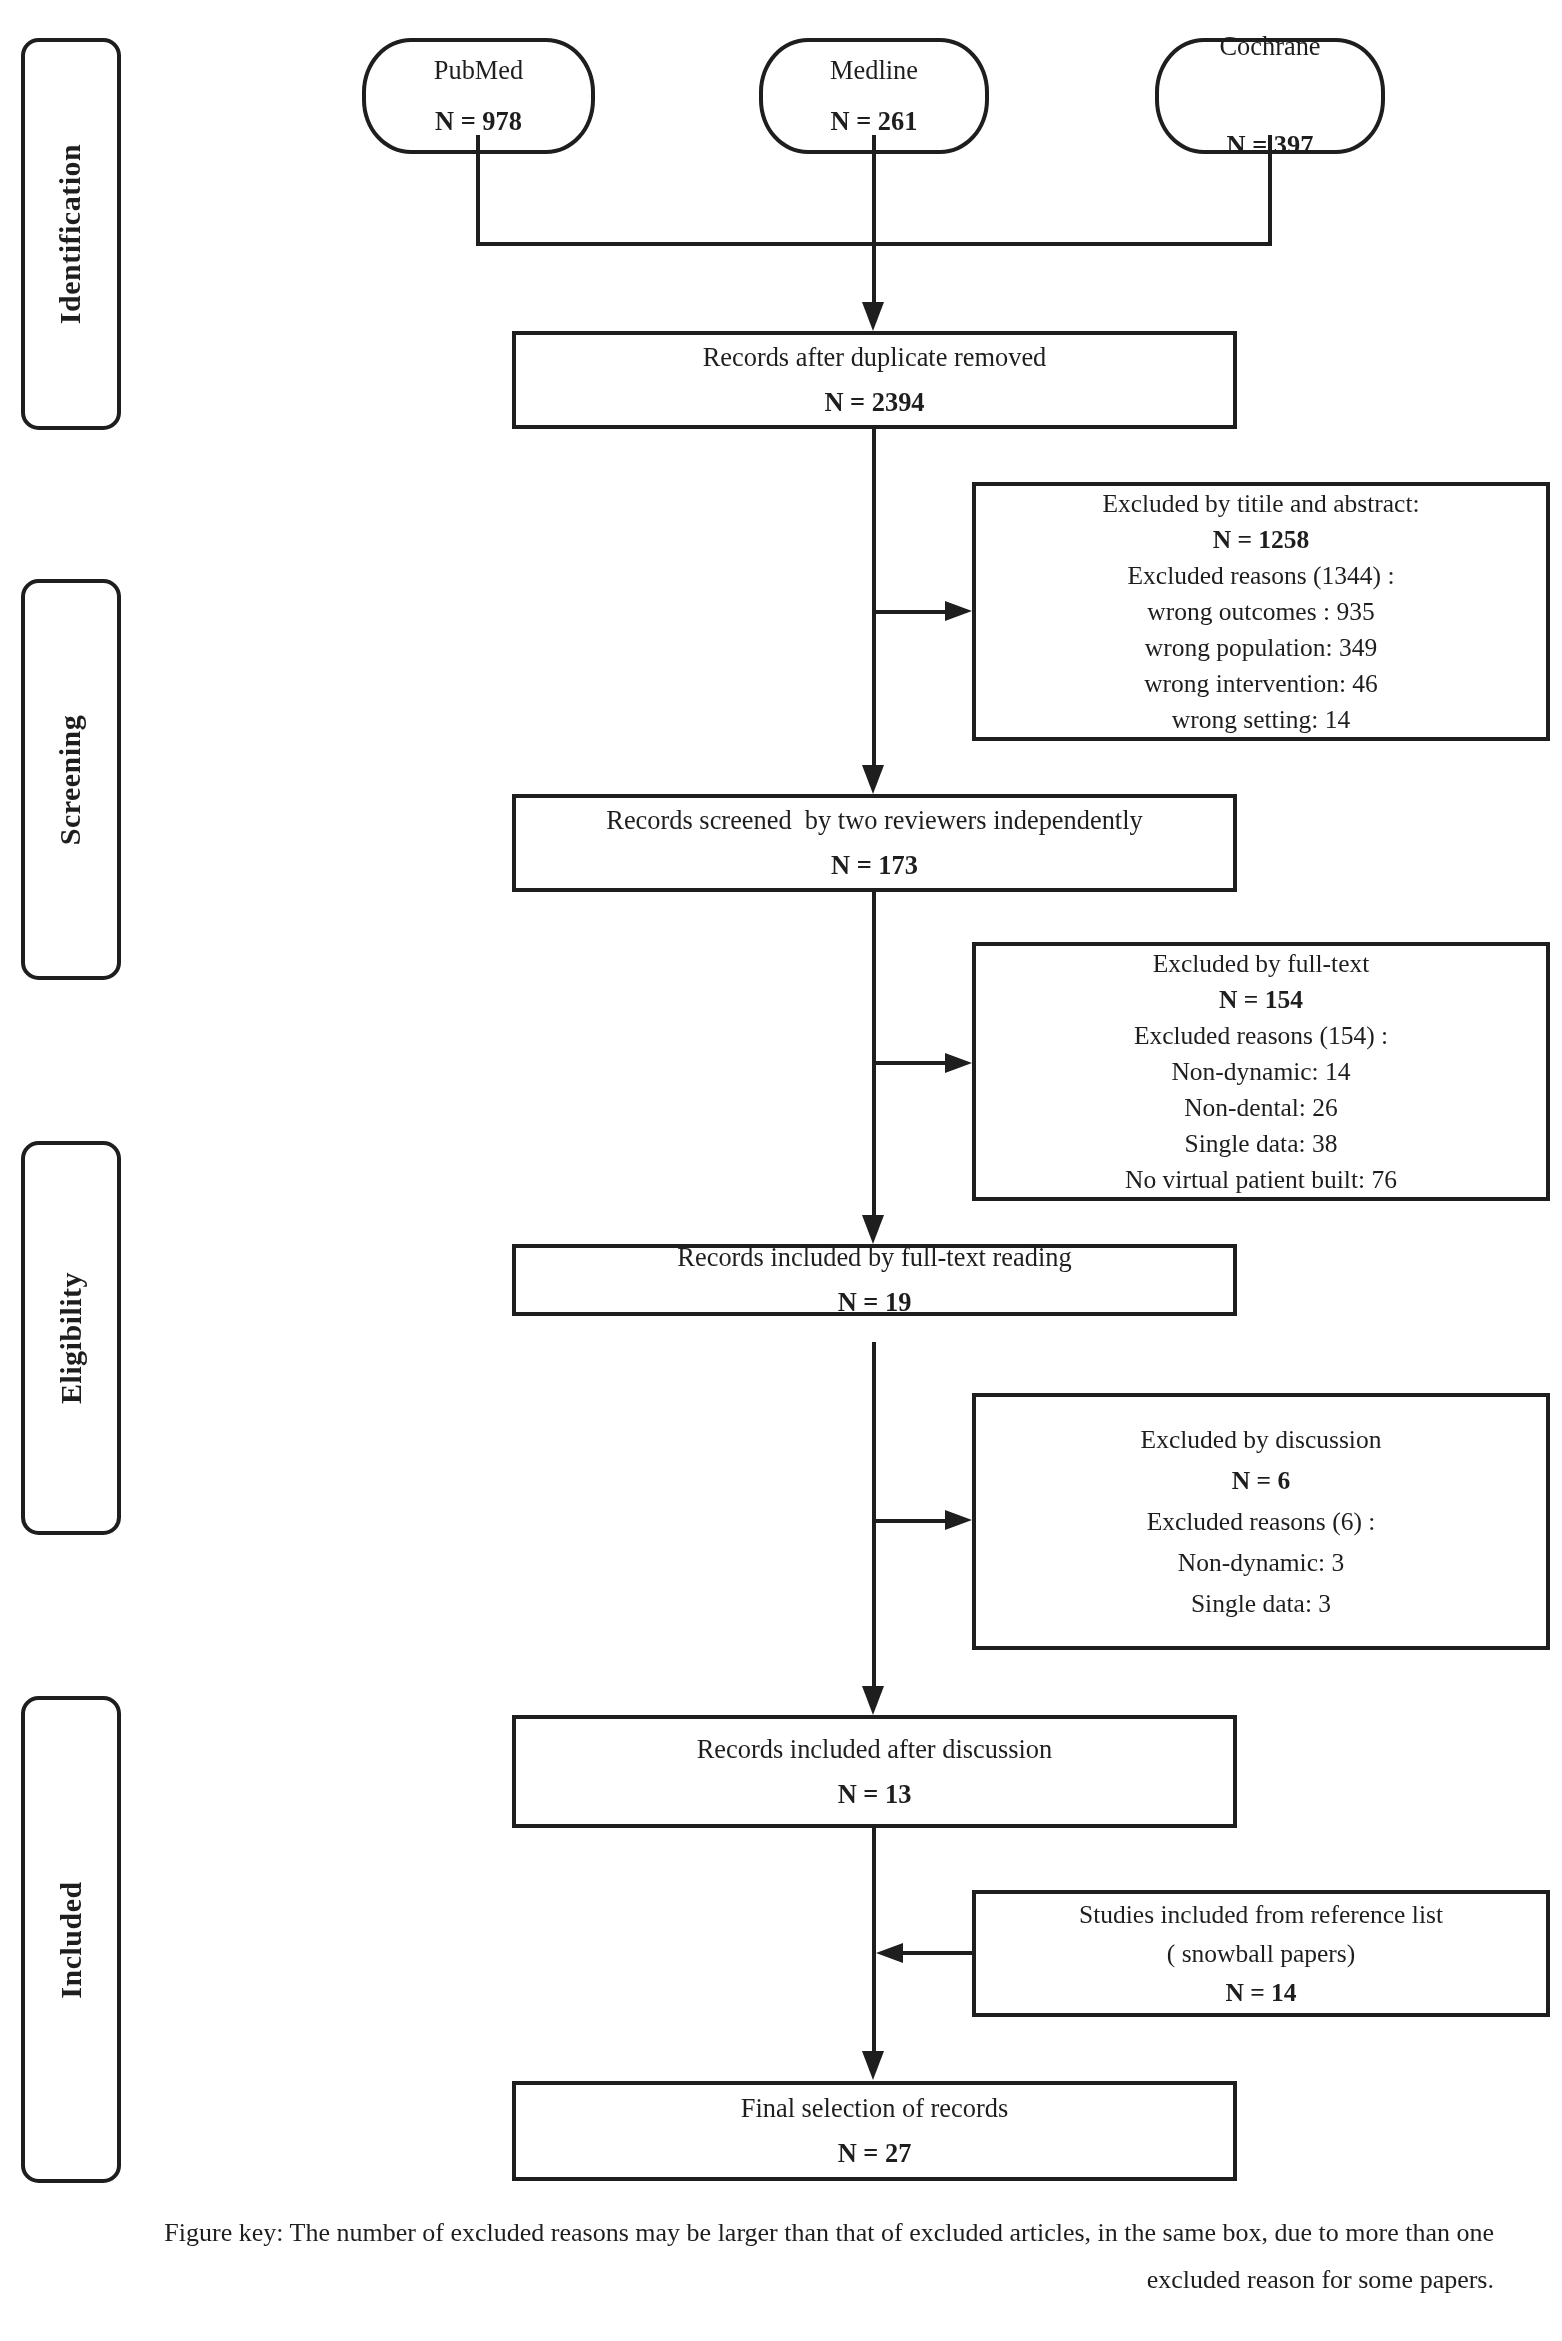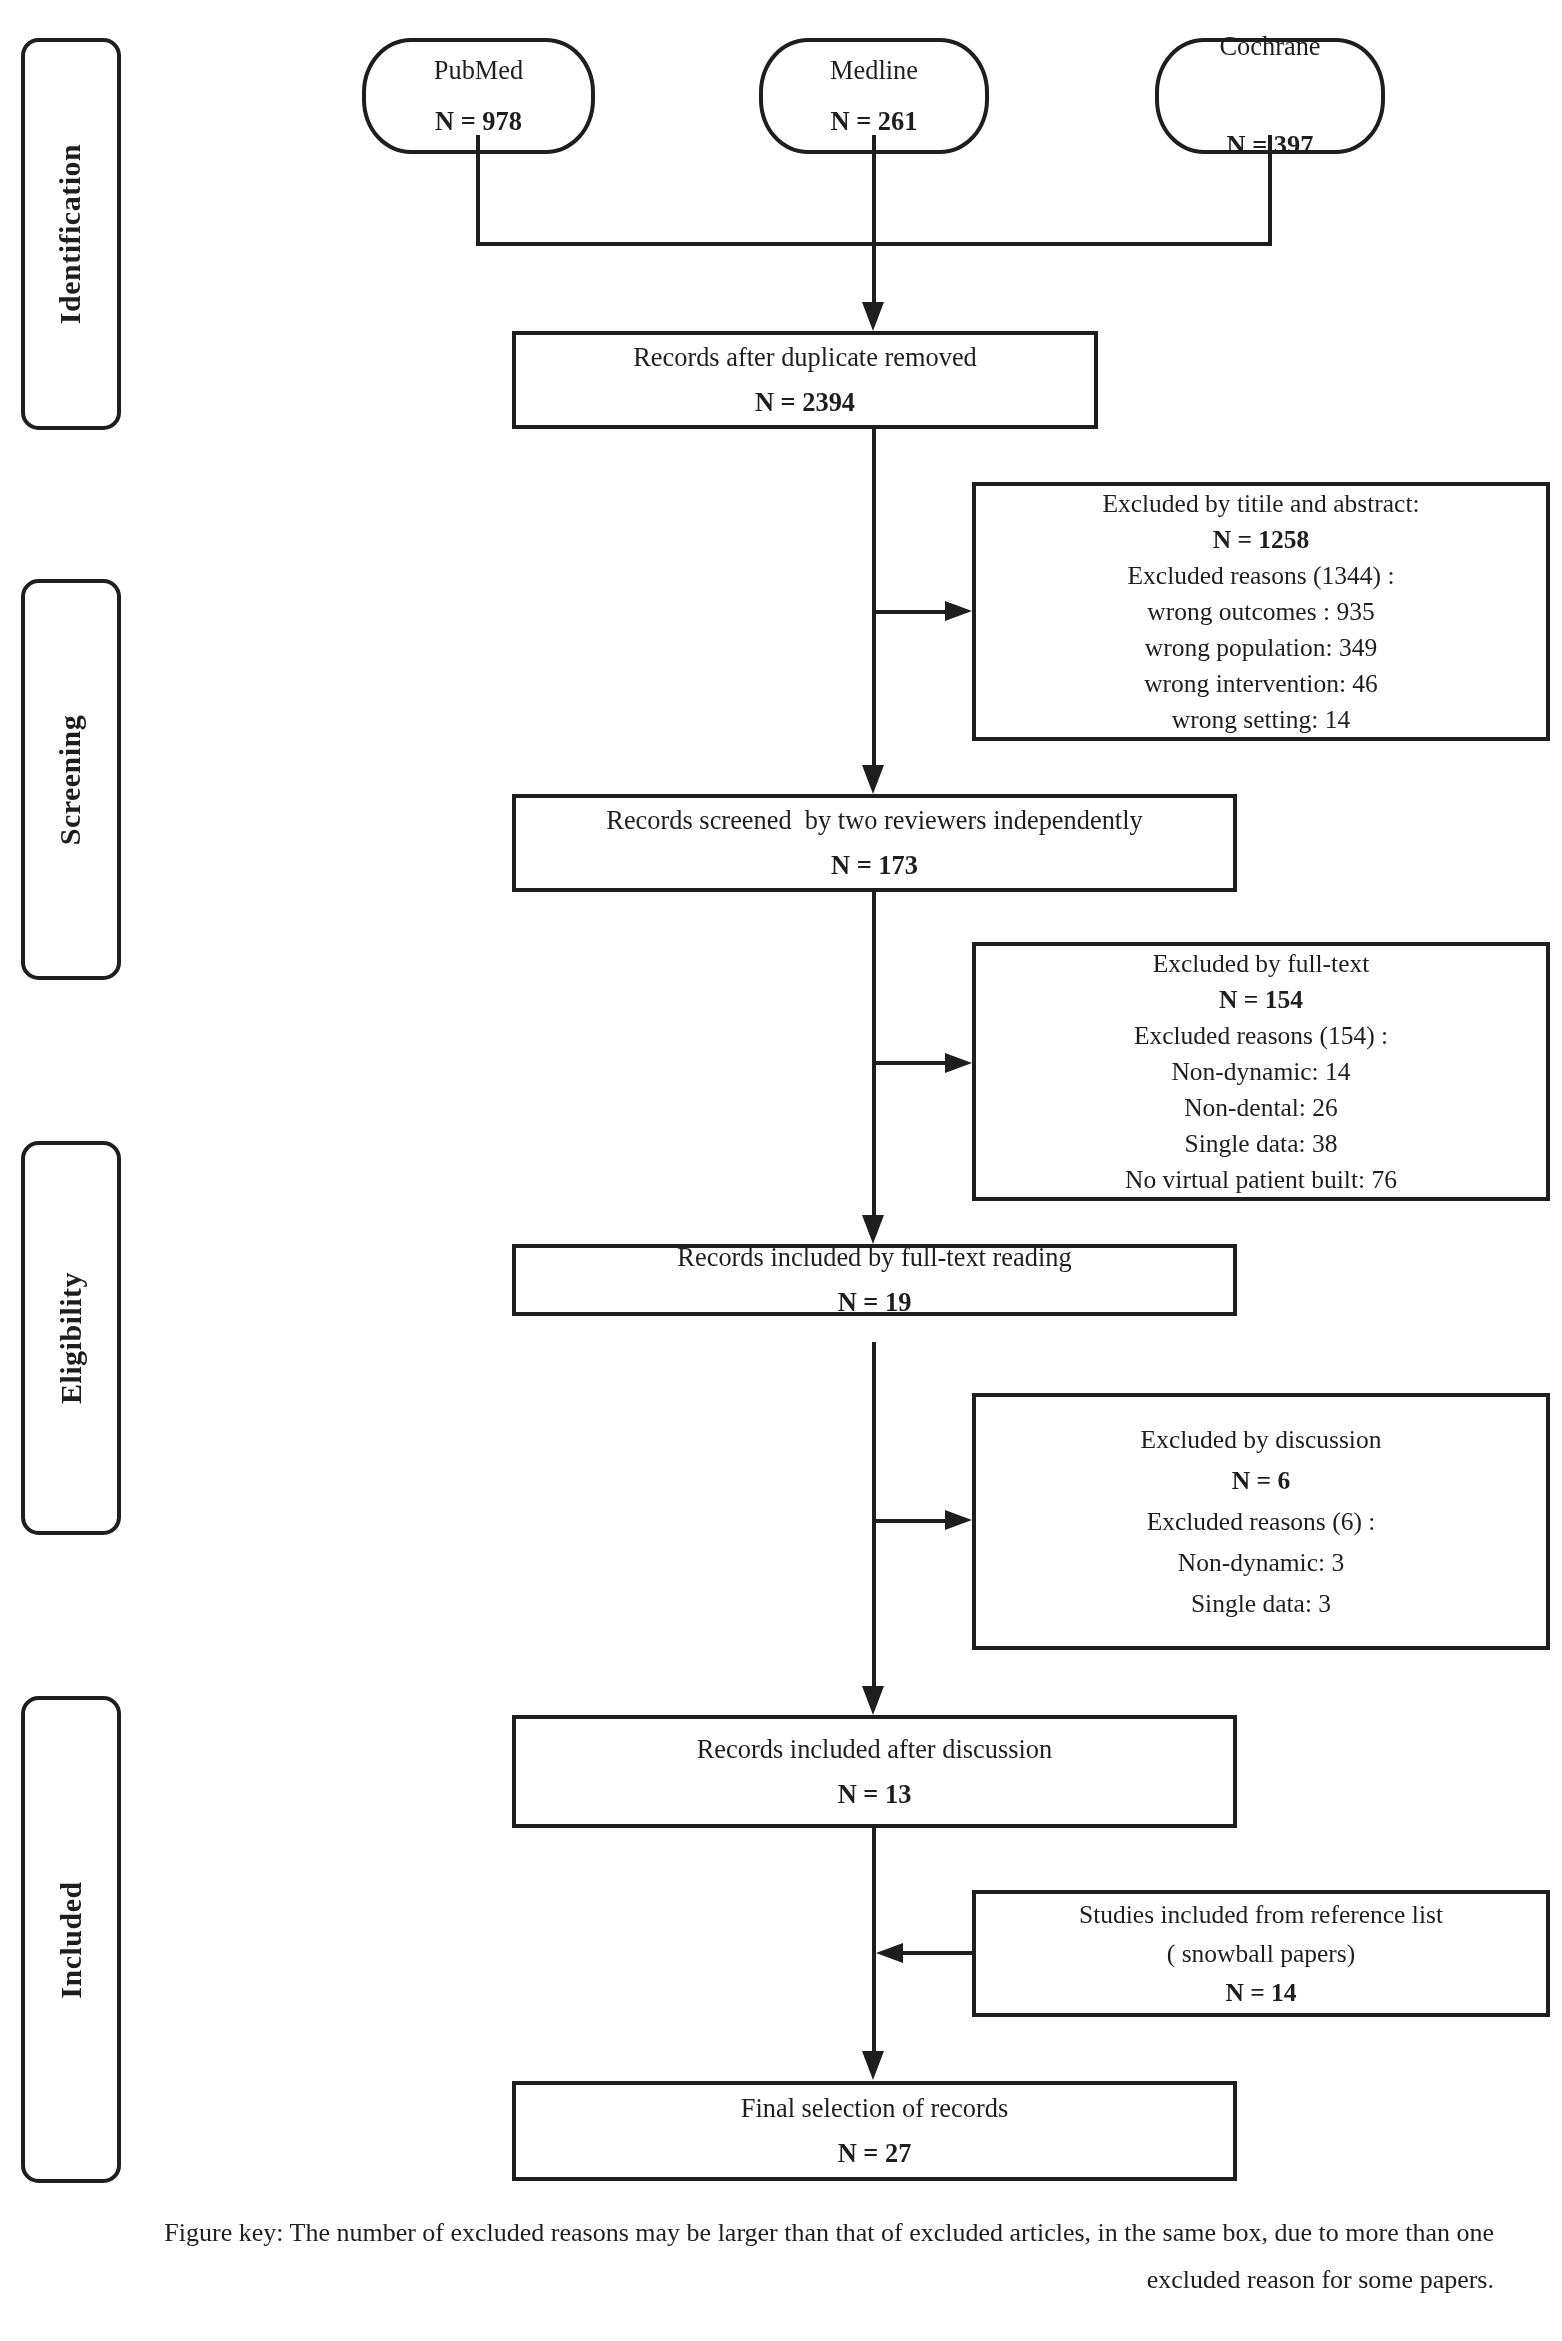--- a/index.html
+++ b/index.html
@@ -73,21 +73,21 @@
     <div class="ln">Cochrane</div>
     <div class="ln bold">N = 397</div>
   </div>
 
   <div class="lv" style="left:476px;top:135px;height:111px;"></div>
   <div class="lv" style="left:1268px;top:135px;height:111px;"></div>
   <div class="lh" style="left:476px;top:242px;width:796px;"></div>
   <div class="lv" style="left:872px;top:135px;height:167px;"></div>
   <div class="ar-d" style="left:862px;top:302px;"></div>
 
-  <div class="bx" style="left:512px;top:331px;width:586px;height:98px;">
+  <div class="bx" style="left:512px;top:331px;width:725px;height:98px;">
     <div class="ln">Records after duplicate removed</div>
     <div class="ln bold">N = 2394</div>
   </div>
 
   <div class="lv" style="left:872px;top:429px;height:337px;"></div>
   <div class="ar-d" style="left:862px;top:765px;"></div>
   <div class="lh" style="left:874px;top:610px;width:71px;"></div>
   <div class="ar-r" style="left:945px;top:601px;"></div>
 
   <div class="bx side" style="left:972px;top:482px;width:578px;height:259px;">

